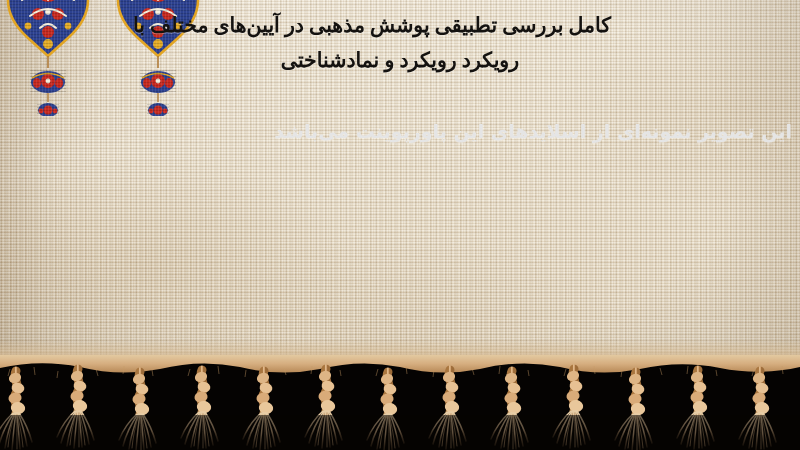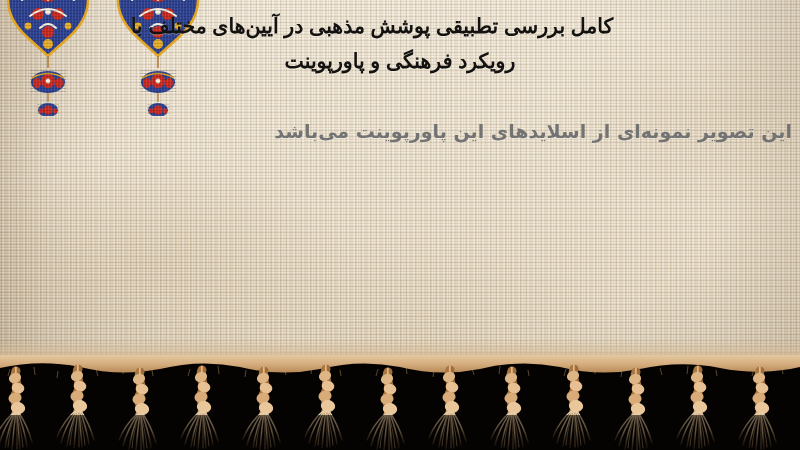--- a/index.html
+++ b/index.html
@@ -90,21 +90,21 @@
   }
 
   .title-block {
     position:absolute;
     right:10px; top:8px;
     width:780px;
     text-align:center;
     padding-right:0;
   }
   .title-line {
-    font-family:Liberation Sans, sans-serif;
+    font-family:Liberation Serif, serif;
     font-weight:bold;
     font-size:20.5px;
     line-height:35px;
     color:#141210;
     letter-spacing:0px;
     text-shadow:0 1px 0 rgba(255,252,244,0.30);
     white-space:nowrap;
   }
   .title-line.l1 { padding-right:56px; }
 
@@ -113,21 +113,21 @@
     right:8px; top:110px;
     width:784px;
     text-align:right;
     direction:rtl;
   }
   .body-line {
     font-family:"DejaVu Sans", sans-serif;
     font-weight:bold;
     font-size:19px;
     line-height:42px;
-    color:#737373;
+    color:#e5e5e5;
     text-shadow:0 1px 0 rgba(255,252,244,0.28);
     white-space:nowrap;
   }
   .body-line.b1 { padding-right:0px; }
   .body-line.b2 { padding-right:0px; }
   .body-line.b3 { padding-right:0px; }
 
   
   .vignette {
     position:absolute; left:0; top:0; width:800px; height:372px;
@@ -290,21 +290,21 @@
         </g>
         <circle cx="158" cy="165" r="3.2" fill="#c8291f"></circle>
       </g>
     </svg>
   </div>
 
   <div class="text-layer">
 
     <div class="title-block">
       <div class="title-line l1">کامل بررسی تطبیقی پوشش مذهبی در آیین‌های مختلف با</div>
-      <div class="title-line l2">رویکرد فرهنگی و پاورپوینت</div>
+      <div class="title-line l2">رویکرد رویکرد و نمادشناختی</div>
     </div>
 
     <div class="body-block">
       <div class="body-line b1">این تصویر نمونه‌ای از اسلایدهای این پاورپوینت می‌باشد</div>
     </div>
 
   </div>
 
   <div class="cloth-hem"></div>
   <div class="fringe-zone">

